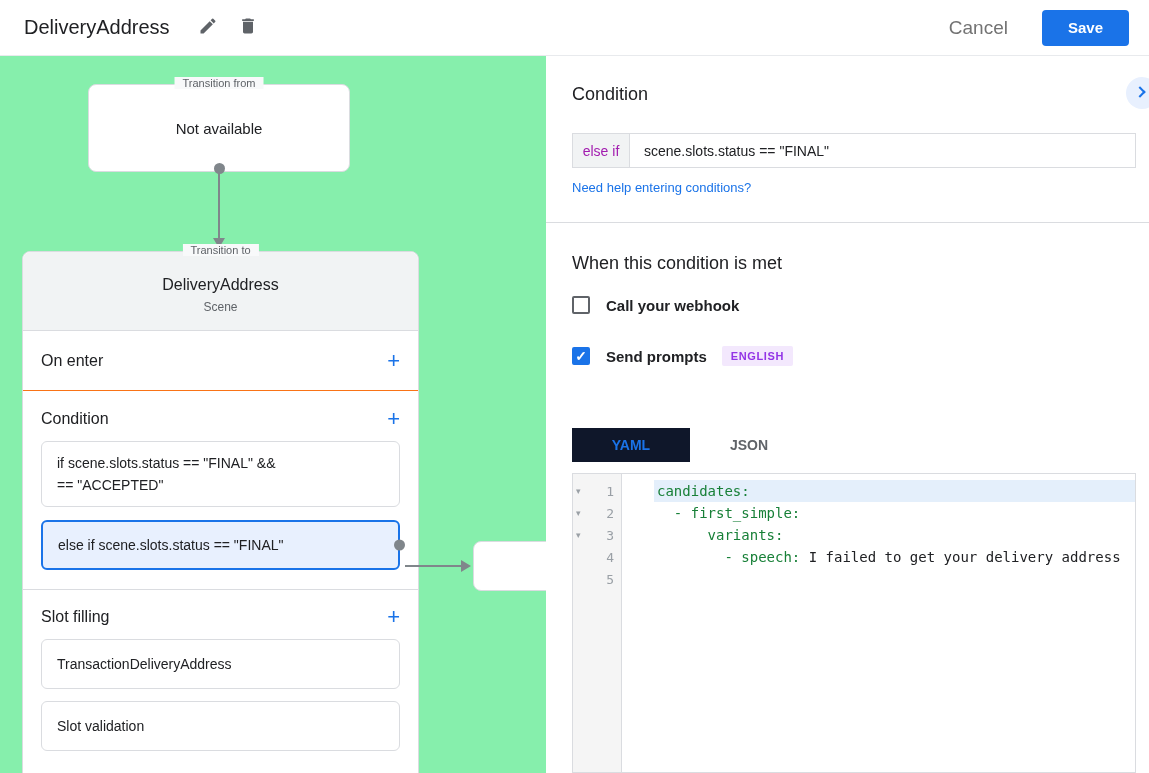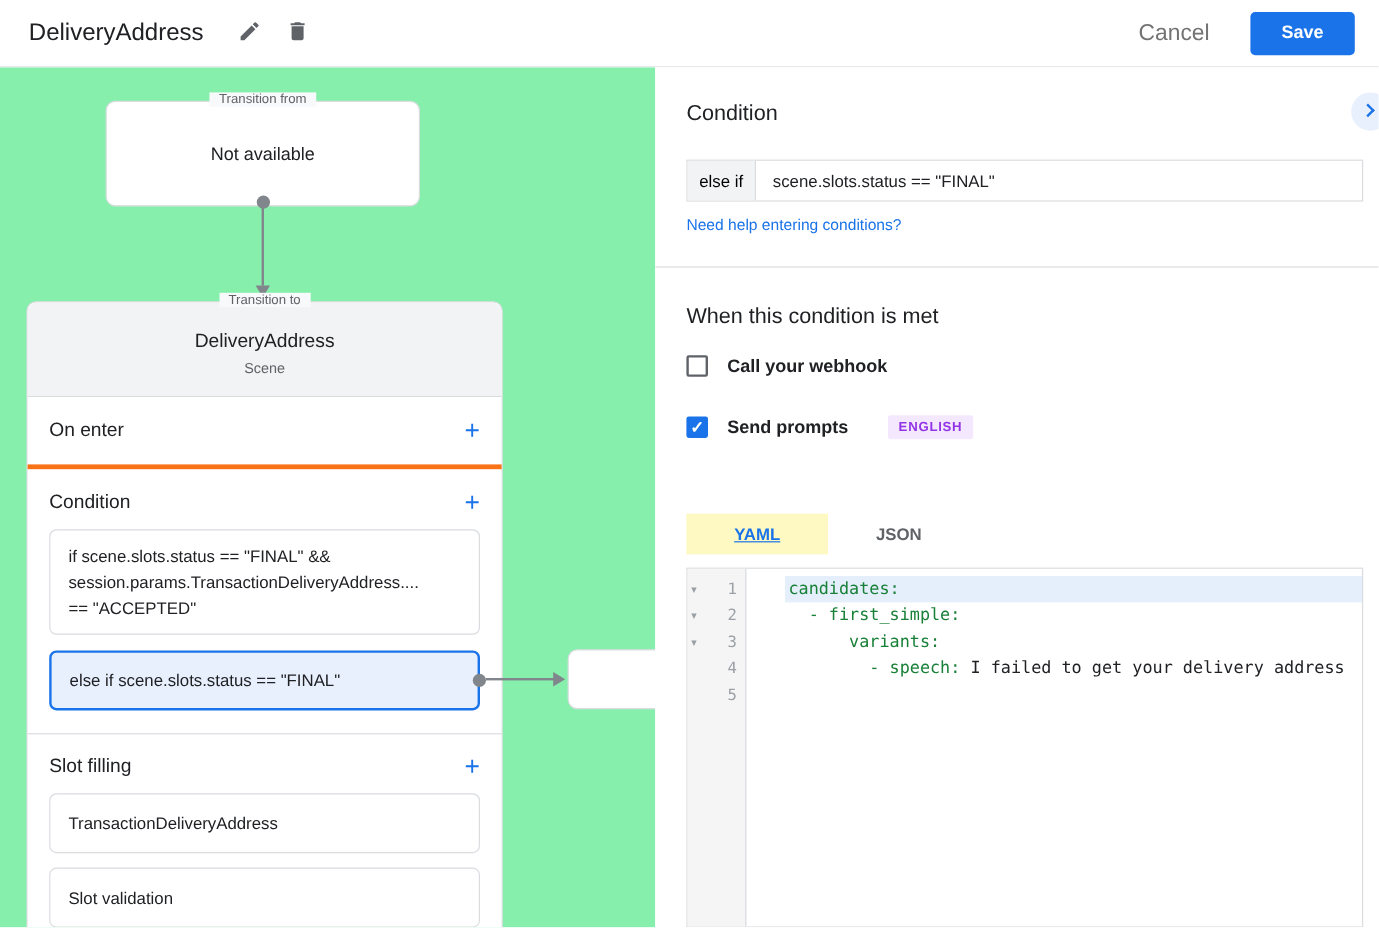--- a/index.html
+++ b/index.html
@@ -36,21 +36,21 @@
   .vconn-line { position:absolute; left:218px; top:116px; width:2px; height:66px; background:#80868b; }
   .vconn-arrow { position:absolute; left:213px; top:182px; width:0; height:0; border-left:6px solid transparent; border-right:6px solid transparent; border-top:10px solid #80868b; }
   
   .scene-card {
     position:absolute; left:22px; top:195px; width:397px; bottom:-12px; background:#fff;
     border:1px solid #dadce0; border-radius:8px 8px 0 0;
   }
   .scene-head { background:#f1f3f4; border-bottom:1px solid #dadce0; border-radius:8px 8px 0 0; height:79px; display:flex; flex-direction:column; align-items:center; justify-content:center; padding-top:8px; }
   .scene-title { font-size:16px; color:#202124; margin-bottom:6px; }
   .scene-sub { font-size:12px; color:#5f6368; }
-  .row-on-enter { height:60px; border-bottom:4px solid #f97316; display:flex; align-items:center; justify-content:space-between; padding:0 18px; }
+  .row-on-enter { height:60px; border-bottom:1px solid #f97316; display:flex; align-items:center; justify-content:space-between; padding:0 18px; }
   .sec-title { font-size:16px; color:#202124; }
   .plus { color:#1a73e8; font-size:22px; font-weight:normal; line-height:20px; cursor:pointer; }
   .section { padding:14px 18px 19px; border-bottom:1px solid #dadce0; }
   .section.last { border-bottom:none; padding-top:13px; }
   .sec-head { display:flex; align-items:center; justify-content:space-between; height:28px; margin-bottom:8px; }
   .cond-box {
     border:1px solid #dadce0; border-radius:6px; background:#fff; padding:10px 15px;
     font-size:14px; line-height:22px; color:#202124;
   }
   .cond-box.selected {
@@ -64,38 +64,38 @@
   .slot-box + .slot-box { margin-top:12px; }
   .hconn-line { position:absolute; left:405px; top:509px; width:60px; height:2px; background:#80868b; }
   .hconn-arrow { position:absolute; left:461px; top:504px; width:0; height:0; border-top:6px solid transparent; border-bottom:6px solid transparent; border-left:10px solid #80868b; }
   .target-box { position:absolute; left:473px; top:485px; width:95px; height:50px; background:#fff; border:1px solid #dadce0; border-radius:8px; }
   
   .panel { position:absolute; left:546px; top:56px; width:603px; height:717px; background:#fff; overflow:hidden; z-index:10; }
   .panel-title { position:absolute; left:26px; top:28px; font-size:18px; font-weight:normal; color:#202124; }
   .expand-btn { position:absolute; right:-9px; top:21px; width:32px; height:32px; border-radius:50%; background:#e8f0fe; border:none; cursor:pointer; }
   .expand-btn .chev { position:absolute; left:10px; top:11px; width:8px; height:8px; border-top:2.5px solid #1a73e8; border-right:2.5px solid #1a73e8; transform:rotate(45deg); }
   .cond-input { position:absolute; left:26px; top:77px; width:564px; height:35px; border:1px solid #dadce0; display:flex; align-items:stretch; background:#fff; }
-  .cond-prefix { width:57px; background:#f1f3f4; border-right:1px solid #dadce0; display:flex; align-items:center; justify-content:center; font-size:14px; color:#000000; }
+  .cond-prefix { width:57px; background:#f1f3f4; border-right:1px solid #dadce0; display:flex; align-items:center; justify-content:center; font-size:14px; color:#a21caf; }
   .cond-value { flex:1; display:flex; align-items:center; padding:0 14px; font-size:14px; color:#202124; }
   .help-link { position:absolute; left:26px; top:124px; font-size:13px; color:#1a73e8; text-decoration:none; cursor:pointer; }
   .panel-divider { position:absolute; left:0; right:0; top:166px; height:1px; background:#dadce0; }
   .when-title { position:absolute; left:26px; top:197px; font-size:18px; font-weight:normal; color:#202124; }
   .check-row { position:absolute; left:26px; display:flex; align-items:center; }
   .check-row.webhook { top:240px; }
   .check-row.prompts { top:290px; }
   .cbox { width:18px; height:18px; border-radius:2px; margin-right:16px; flex:none; cursor:pointer; }
   .cbox.unchecked { border:2px solid #5f6368; background:#fff; }
   .cbox.checked { background:#1a73e8; border:2px solid #1a73e8; color:#fff; font-size:14px; font-weight:bold; display:flex; align-items:center; justify-content:center; line-height:1; }
   .check-label { font-size:15px; font-weight:bold; color:#202124; }
-  .lang-badge { margin-left:33px; background:#f3e8fd; color:#9334e6; font-size:11px; font-weight:bold; letter-spacing:0.6px; padding:4px 9px; border-radius:2px; }
+  .lang-badge { margin-left:15px; background:#f3e8fd; color:#9334e6; font-size:11px; font-weight:bold; letter-spacing:0.6px; padding:4px 9px; border-radius:2px; }
   .prompt-desc { position:absolute; left:26px; top:322px; width:556px; font-size:13px; line-height:17.5px; color:#3c4043; }
   .prompt-desc .help2 { color:#1a73e8; cursor:pointer; }
   .tabs { position:absolute; left:26px; top:372px; display:flex; }
   .tab { width:118px; height:34px; display:flex; align-items:center; justify-content:center; font-size:14px; font-weight:bold; color:#5f6368; cursor:pointer; }
-  .tab.active { background:#fef9c3; color:#1a73e8;text-decoration:underline; }
+  .tab.active { background:#0f172a; color:#1a73e8; }
   
   .editor { position:absolute; left:26px; top:417px; width:564px; height:300px; border:1px solid #dadce0; display:flex; background:#fff; }
   .gutter { width:49px; background:#f5f5f5; border-right:1px solid #dadce0; padding-top:6px; flex:none; }
   .g-row { height:22px; display:flex; align-items:center; }
   .fold { width:15px; padding-left:3px; font-size:9px; color:#9aa0a6; cursor:pointer; }
   .lnum { flex:1; text-align:right; padding-right:7px; font-family:"DejaVu Sans Mono", monospace; font-size:13px; color:#9aa0a6; }
   .code { flex:1; padding-top:6px; font-family:"DejaVu Sans Mono", monospace; font-size:14px; overflow:hidden;margin-left:32px; }
   .c-row { height:22px; line-height:22px; padding-left:3px; white-space:pre; }
   .c-row.hl { background:#e4effb; }
   .tok-key { color:#188038; white-space:pre; }
@@ -151,21 +151,20 @@
         <span class="plus">+</span>
       </div>
 
       <div class="section">
         <div class="sec-head">
           <span class="sec-title">Condition</span>
           <span class="plus">+</span>
         </div>
         <div class="cond-box">
           <div>if scene.slots.status == "FINAL" &amp;&amp;</div>
-          <div>session.params.TransactionDeliveryAddress....</div>
           <div>== "ACCEPTED"</div>
         </div>
         <div class="cond-box selected">
           <div>else if scene.slots.status == "FINAL"</div>
           <div class="hconn-dot"></div>
         </div>
       </div>
 
       <div class="section last">
         <div class="sec-head">

